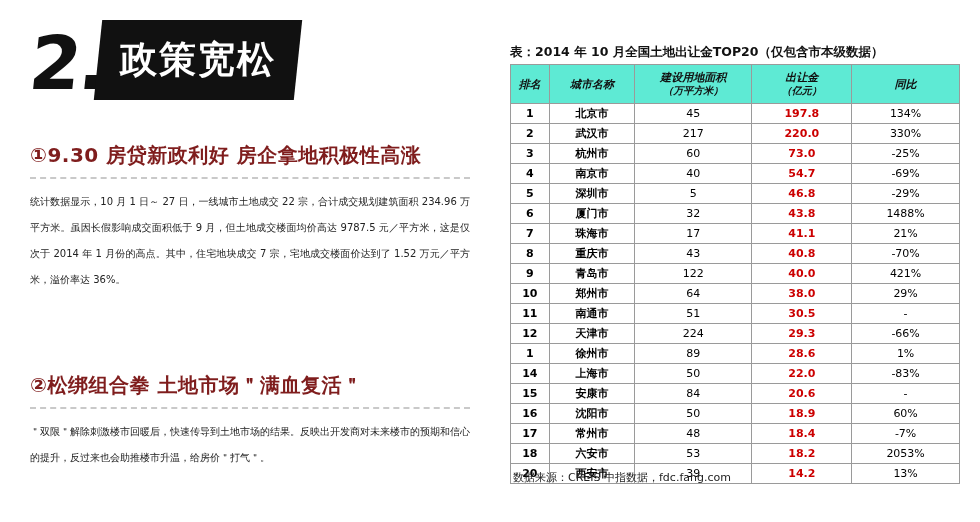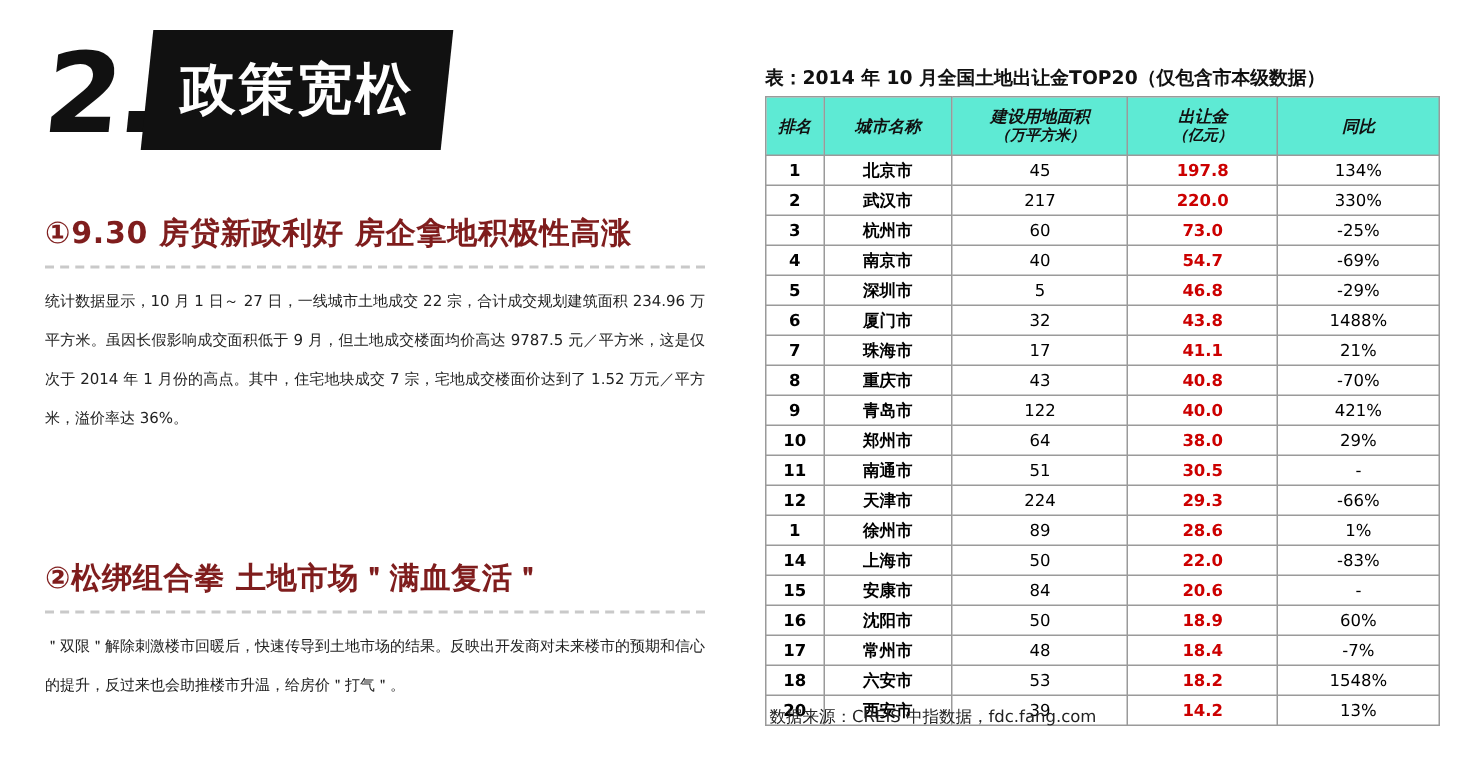--- a/index.html
+++ b/index.html
@@ -261,21 +261,21 @@
           <td class="city">常州市</td>
           <td class="area">48</td>
           <td class="fee">18.4</td>
           <td class="yoy">-7%</td>
         </tr>
         <tr>
           <td class="rank">18</td>
           <td class="city">六安市</td>
           <td class="area">53</td>
           <td class="fee">18.2</td>
-          <td class="yoy">1548%</td>
+          <td class="yoy">2053%</td>
         </tr>
         <tr>
           <td class="rank">20</td>
           <td class="city">西安市</td>
           <td class="area">39</td>
           <td class="fee">14.2</td>
           <td class="yoy">13%</td>
         </tr>
       </tbody>
   </table>

